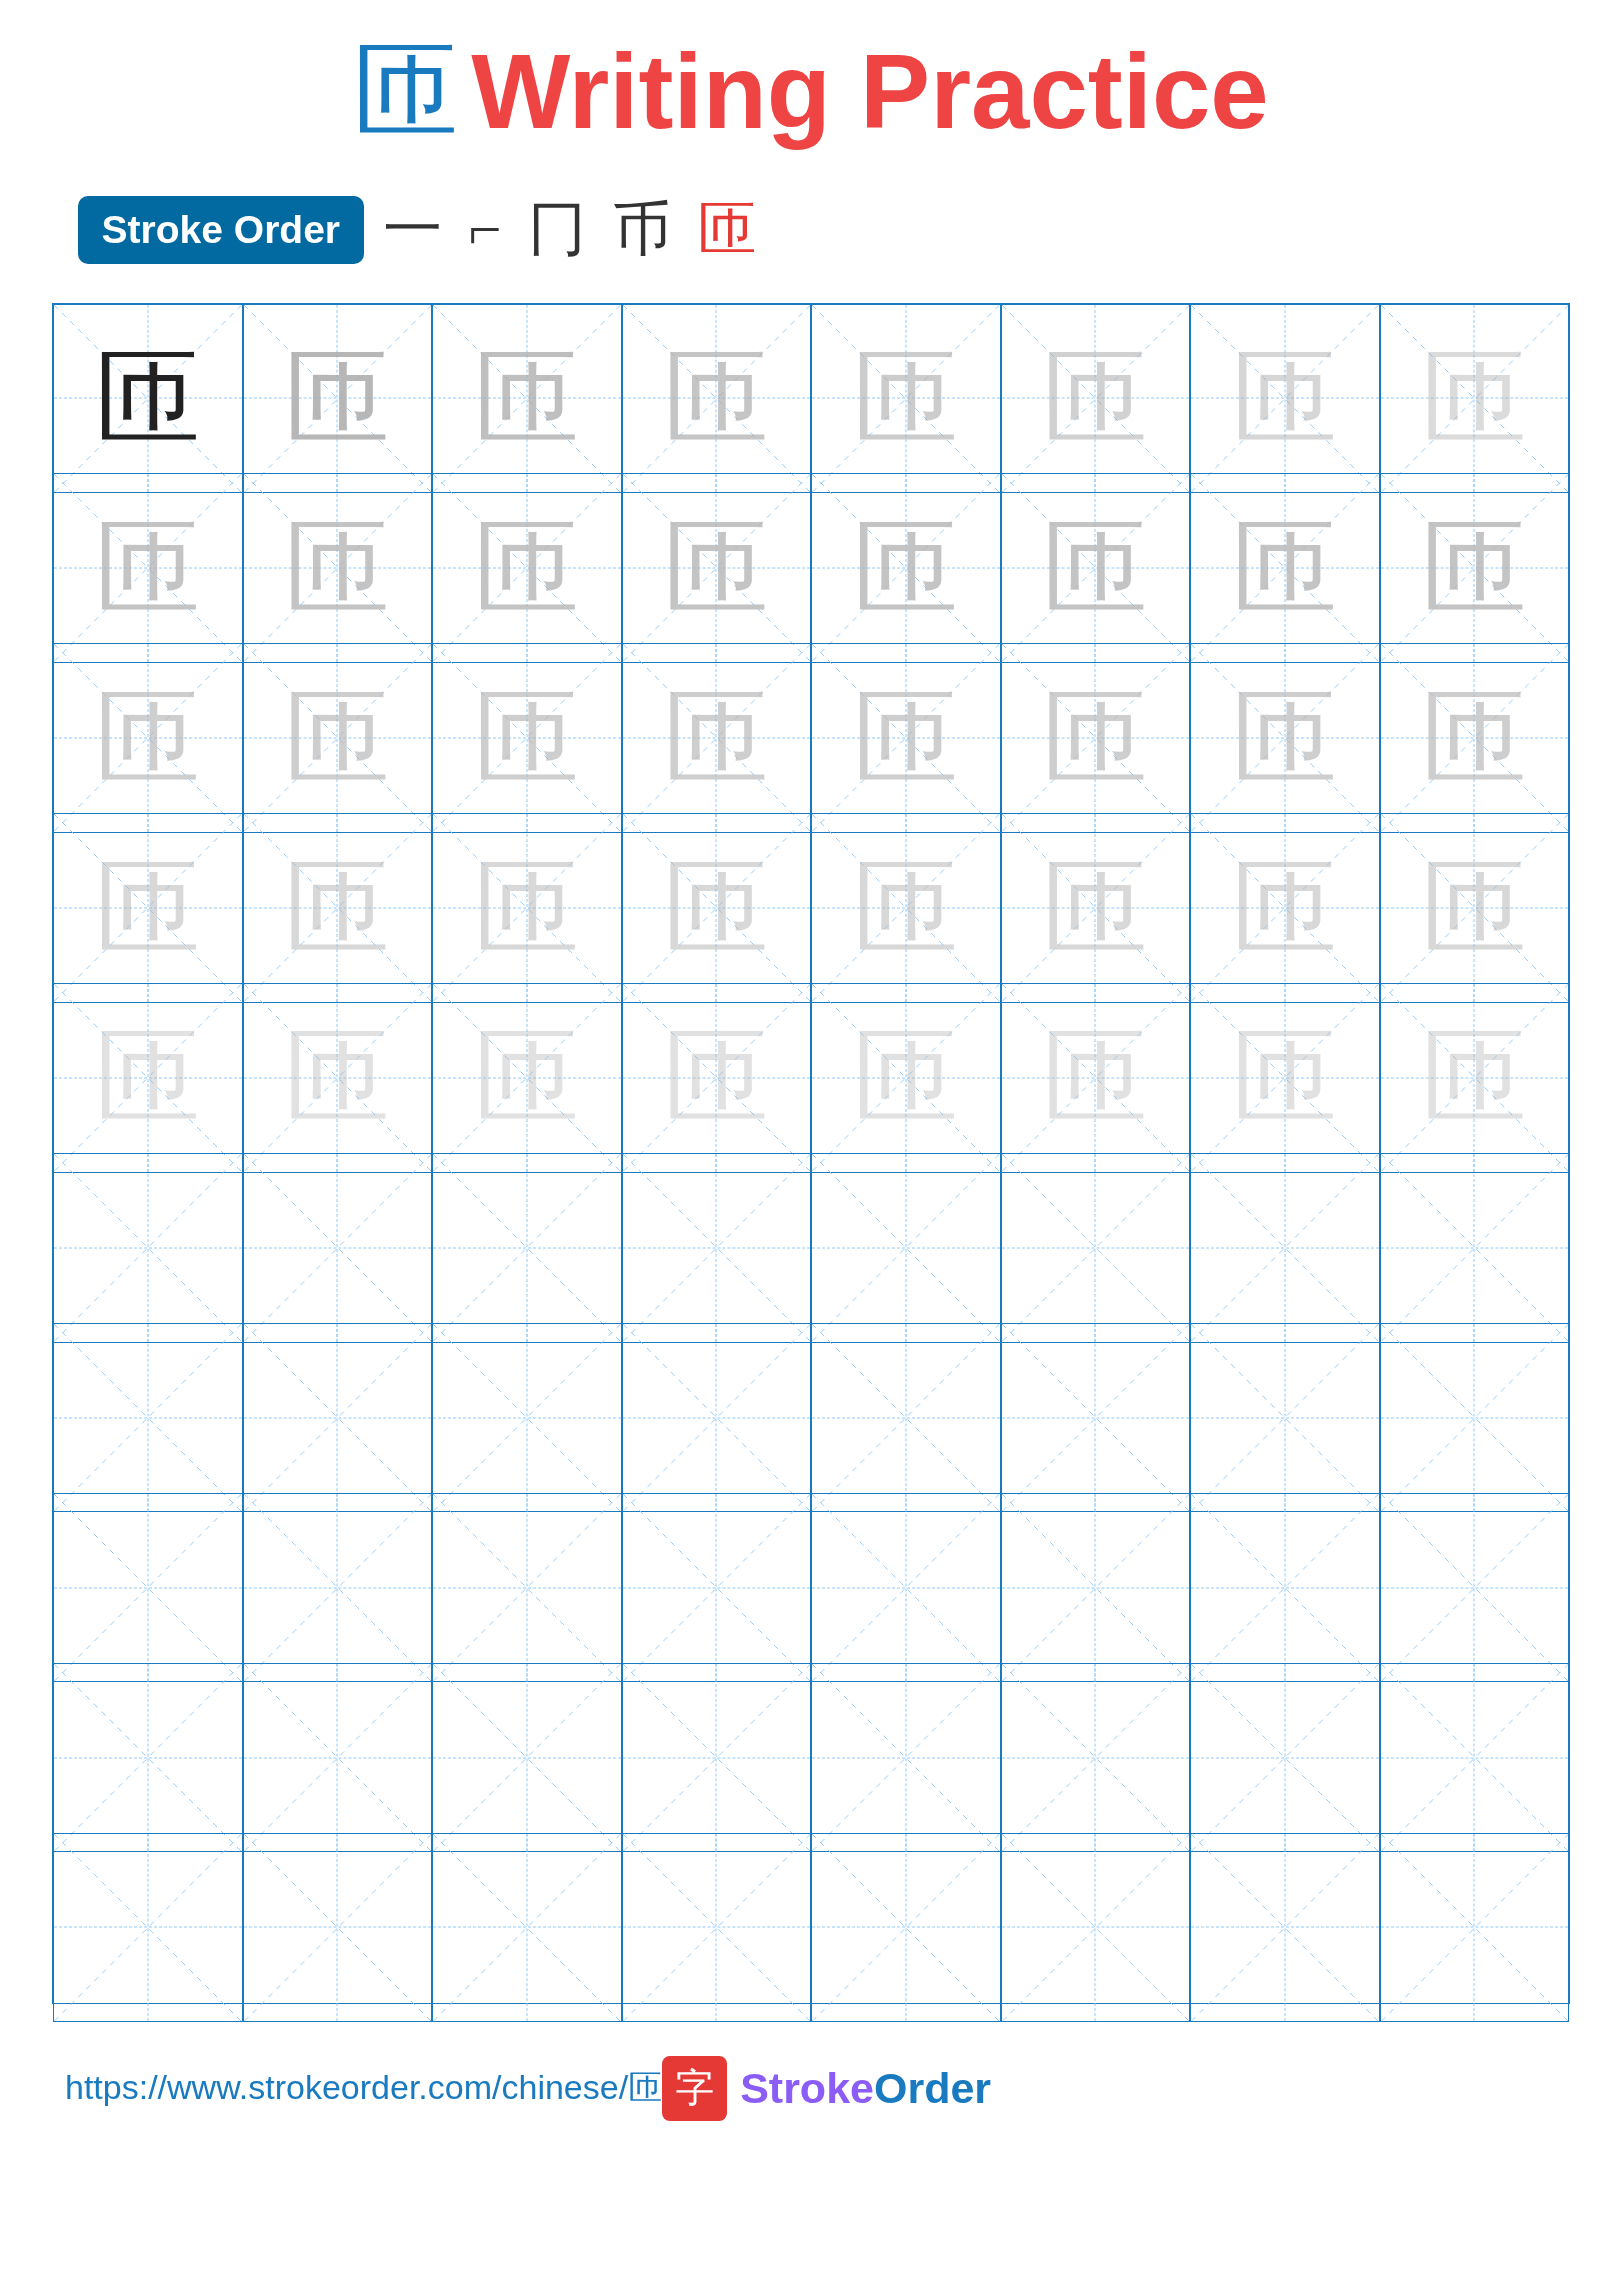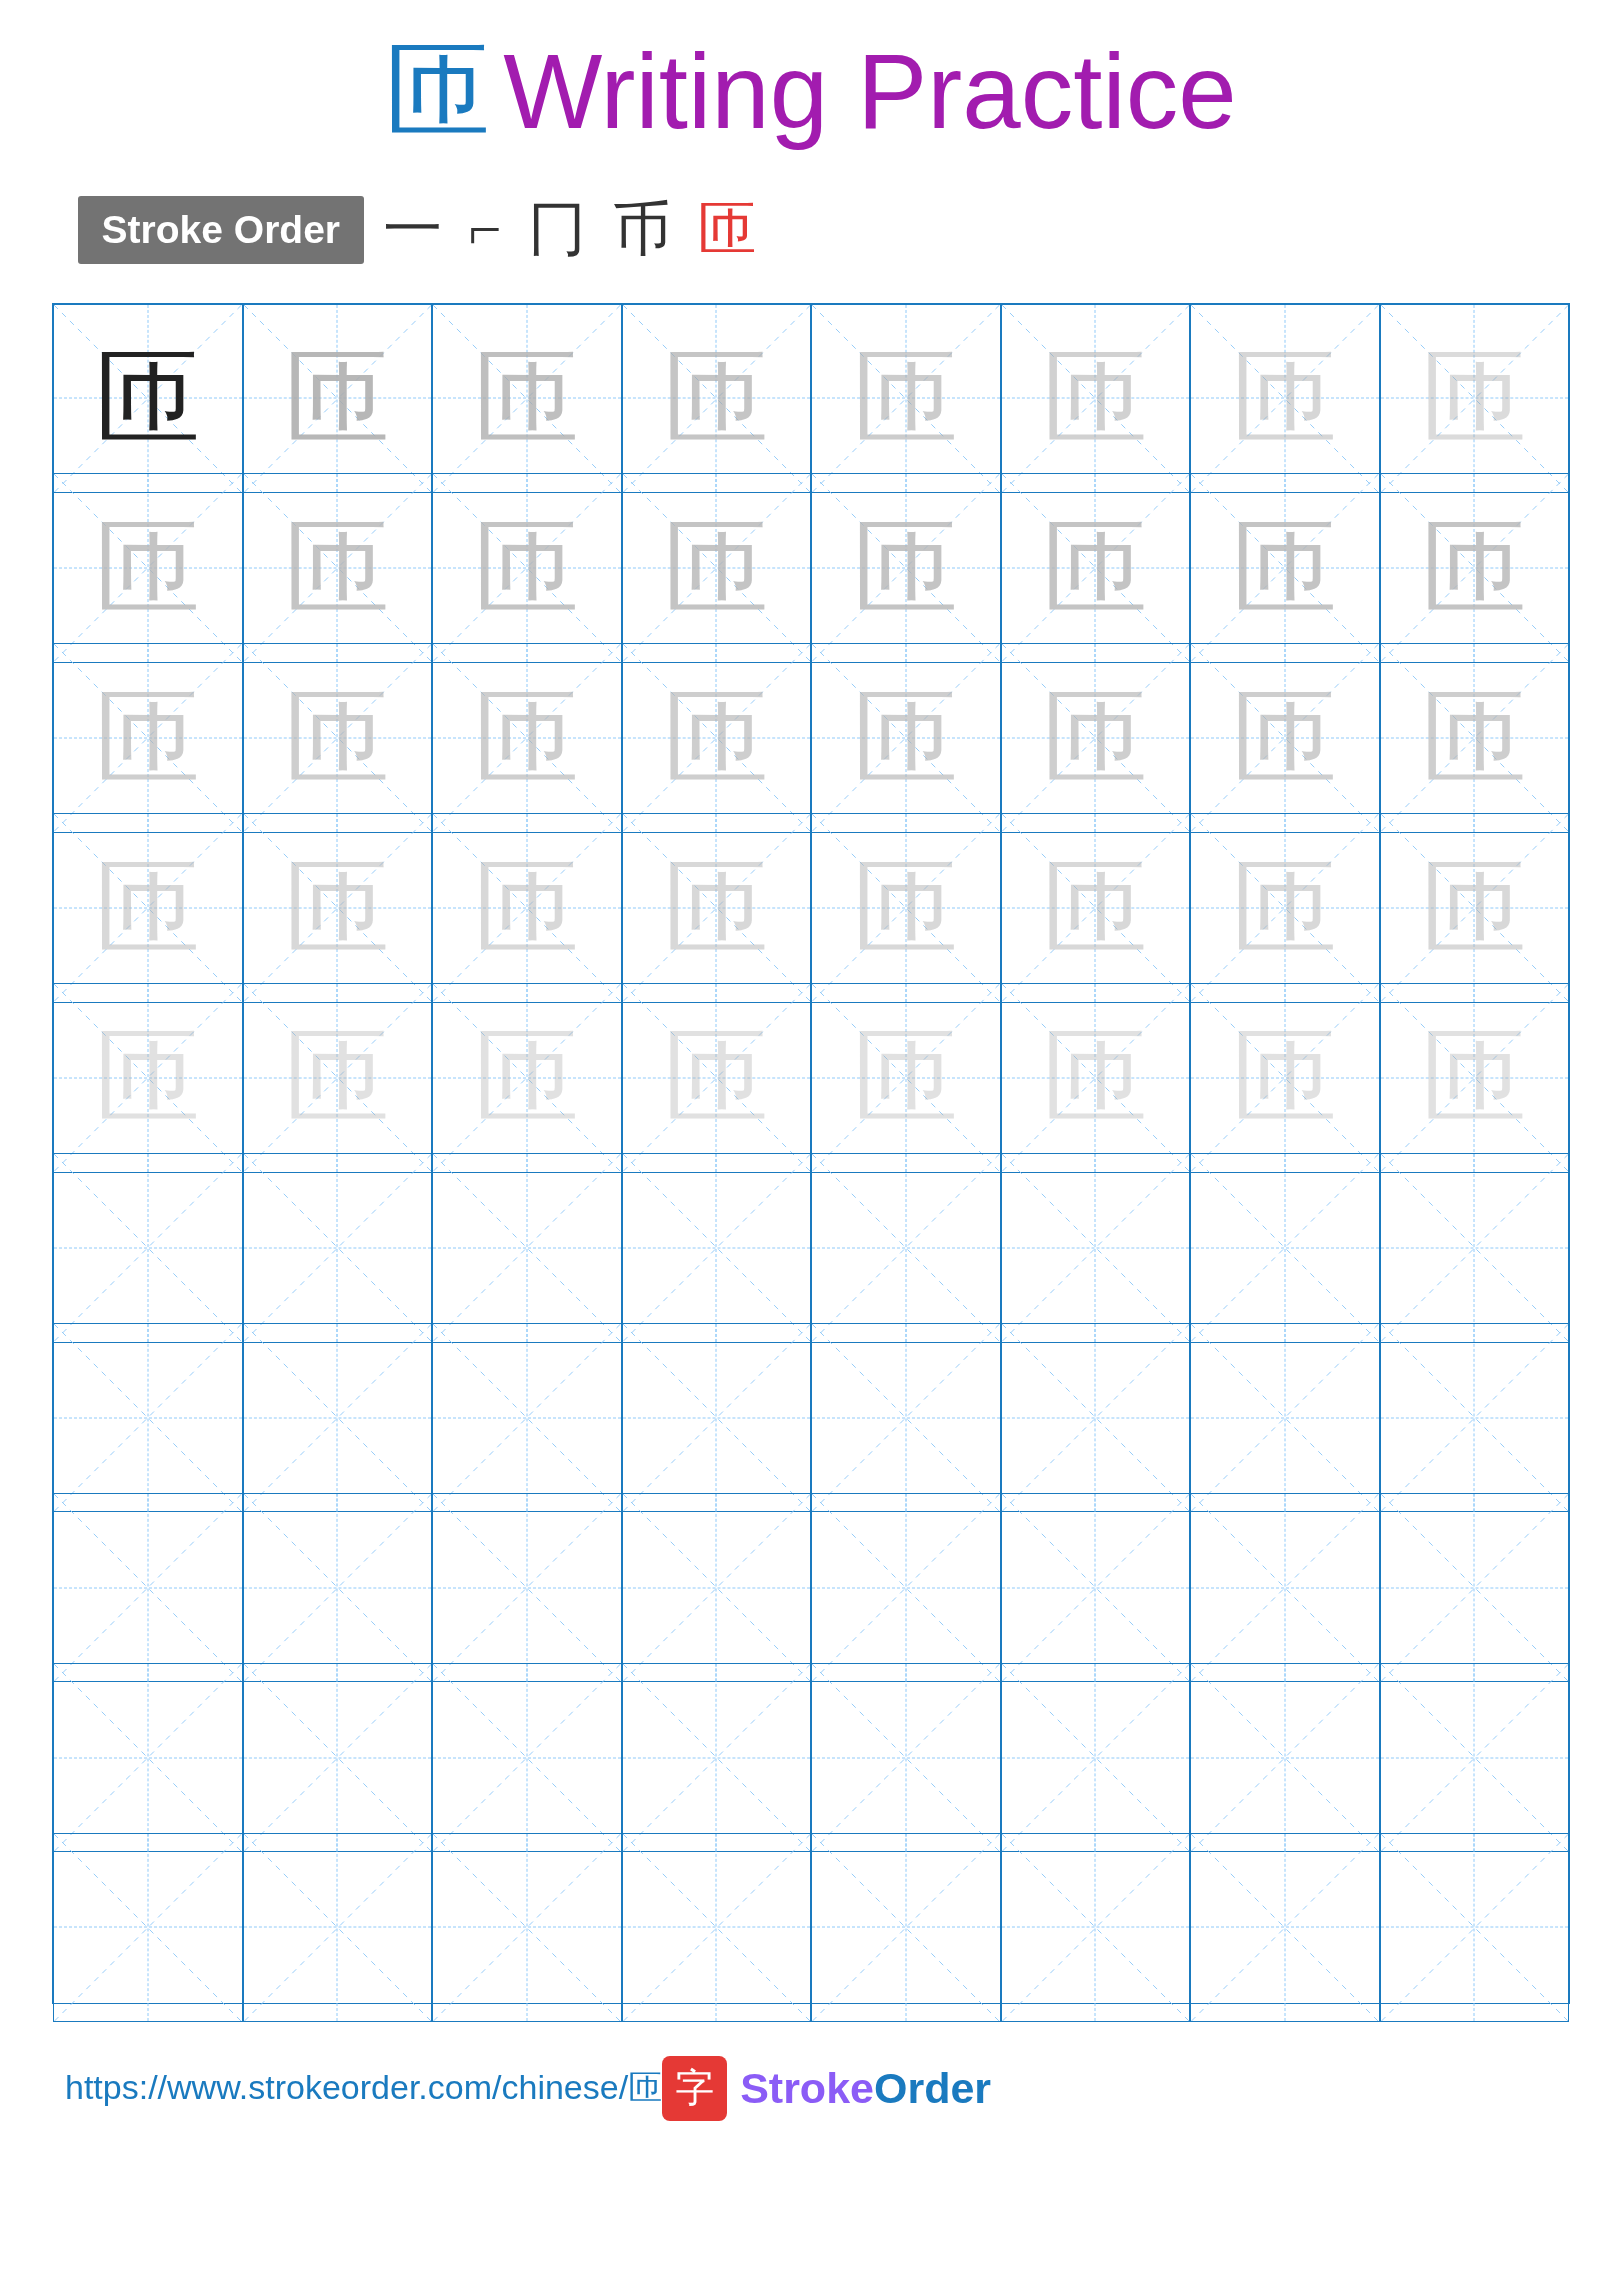--- a/index.html
+++ b/index.html
@@ -28,42 +28,42 @@
       justify-content: center;
       gap: 13px;
     }
     .header-char {
       font-size: 105px;
       color: #1a7abf;
       line-height: 1;
     }
     .header-title {
       font-size: 105px;
-      font-weight: normal;
-      color: #a21caf;
+      font-weight: bold;
+      color: #ef4444;
       font-family: Arial, sans-serif;
       line-height: 1;
     }
 
     
     .stroke-order-row {
       display: flex;
       align-items: center;
       gap: 19.6px;
       margin-bottom: 39px;
       margin-left: 26px;
     }
     .stroke-order-badge {
-      background: #737373;
+      background: #0369a1;
       color: #fff;
       font-size: 39px;
       font-family: Arial, sans-serif;
       font-weight: bold;
       padding: 11.8px 23.6px;
-      border-radius: 3px;
+      border-radius: 10px;
     }
     .stroke-order-steps {
       display: flex;
       align-items: center;
       gap: 26px;
     }
     .stroke-step {
       font-size: 59px;
       color: #333;
       line-height: 1;

